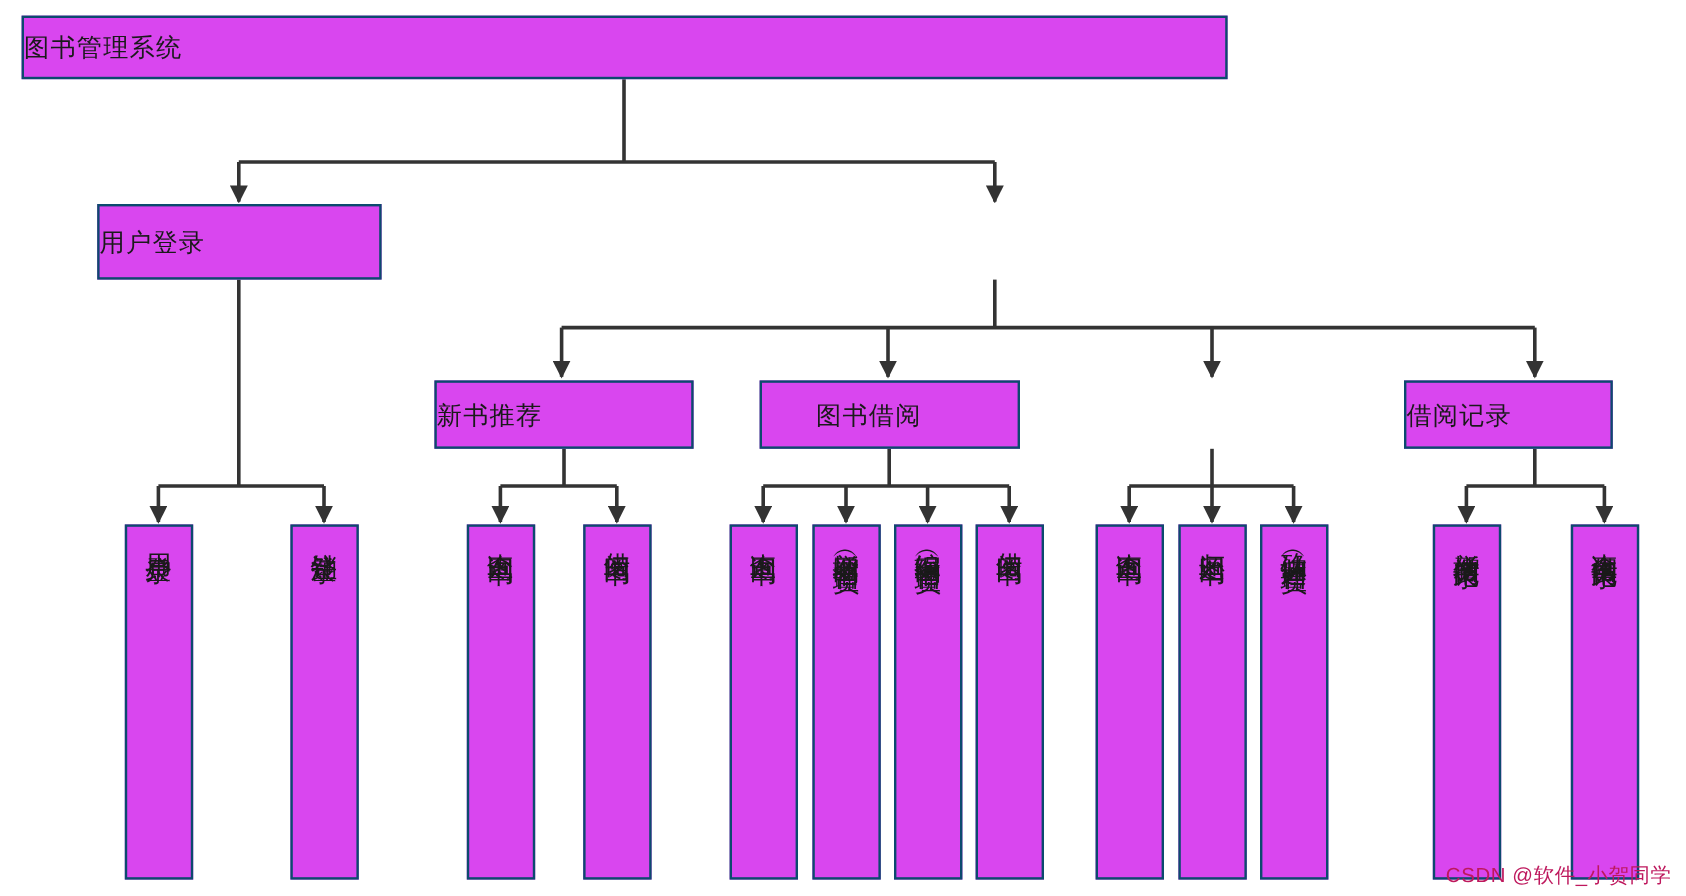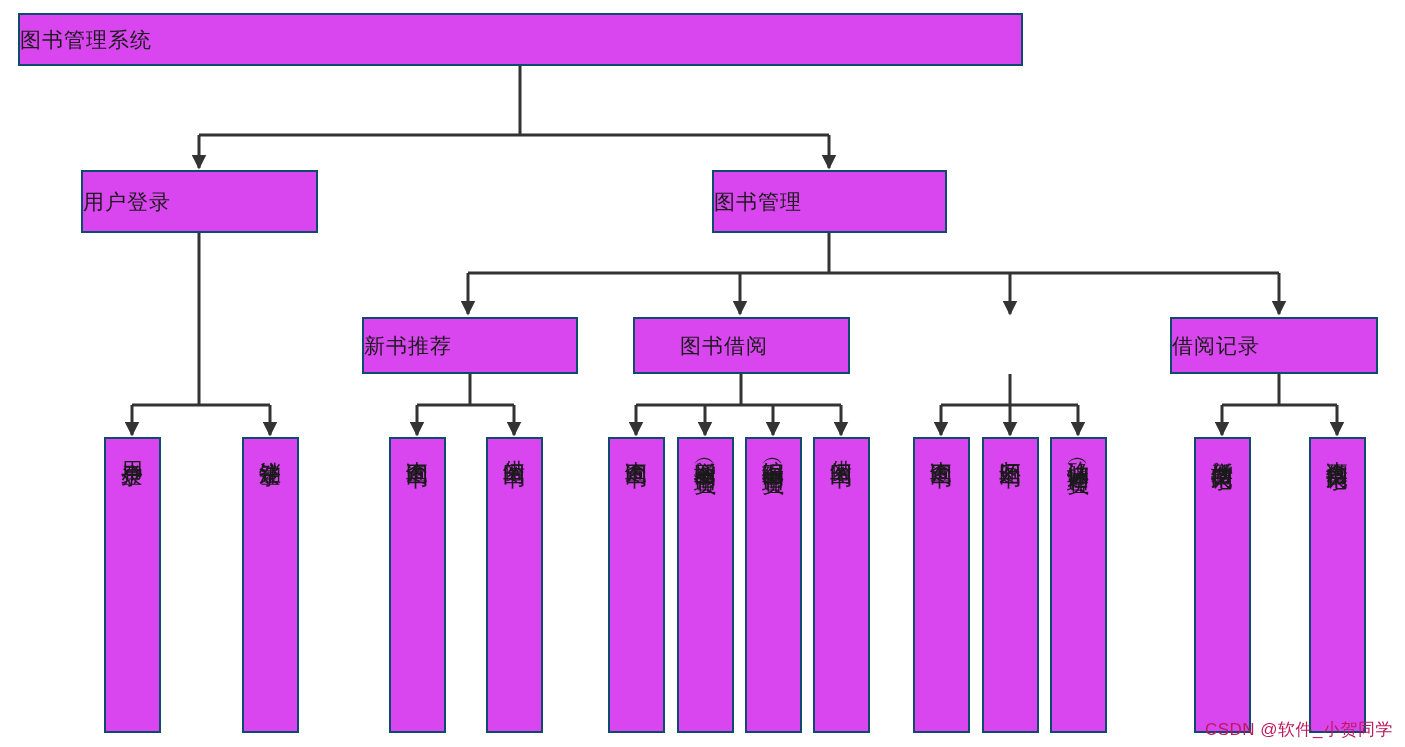--- a/index.html
+++ b/index.html
@@ -122,31 +122,28 @@
     </g>
   </svg>
 
   <div class="node horiz" style="left:18px; top:13px; width:1005px; height:53px;">
     <span class="node-label">图书管理系统</span>
   </div>
 
   <div class="node horiz" style="left:81px; top:170px; width:237px; height:63px;">
     <span class="node-label">用户登录</span>
   </div>
-  <div class="node horiz" style="left:712px; top:170px; width:235px; height:63px;">
-    <span class="node-label">图书管理</span>
-  </div>
 
   <div class="node horiz" style="left:362px; top:317px; width:216px; height:57px;">
     <span class="node-label">新书推荐</span>
   </div>
   <div class="node horiz" style="left:633px; top:317px; width:217px; height:57px;padding-left:45px;">
     <span class="node-label">图书借阅</span>
   </div>
-  <div class="node horiz" style="left:1170px; top:317px; width:208px; height:57px;">
+  <div class="node horiz" style="left:1170px; top:317px; width:174px; height:57px;">
     <span class="node-label">借阅记录</span>
   </div>
 
   <div class="node vert" style="left:104px; top:437px; width:57px; height:296px;">
     <span class="node-label">用户登录</span>
   </div>
   <div class="node vert" style="left:242px; top:437px; width:57px; height:296px;">
     <span class="node-label">注销登录</span>
   </div>
 

